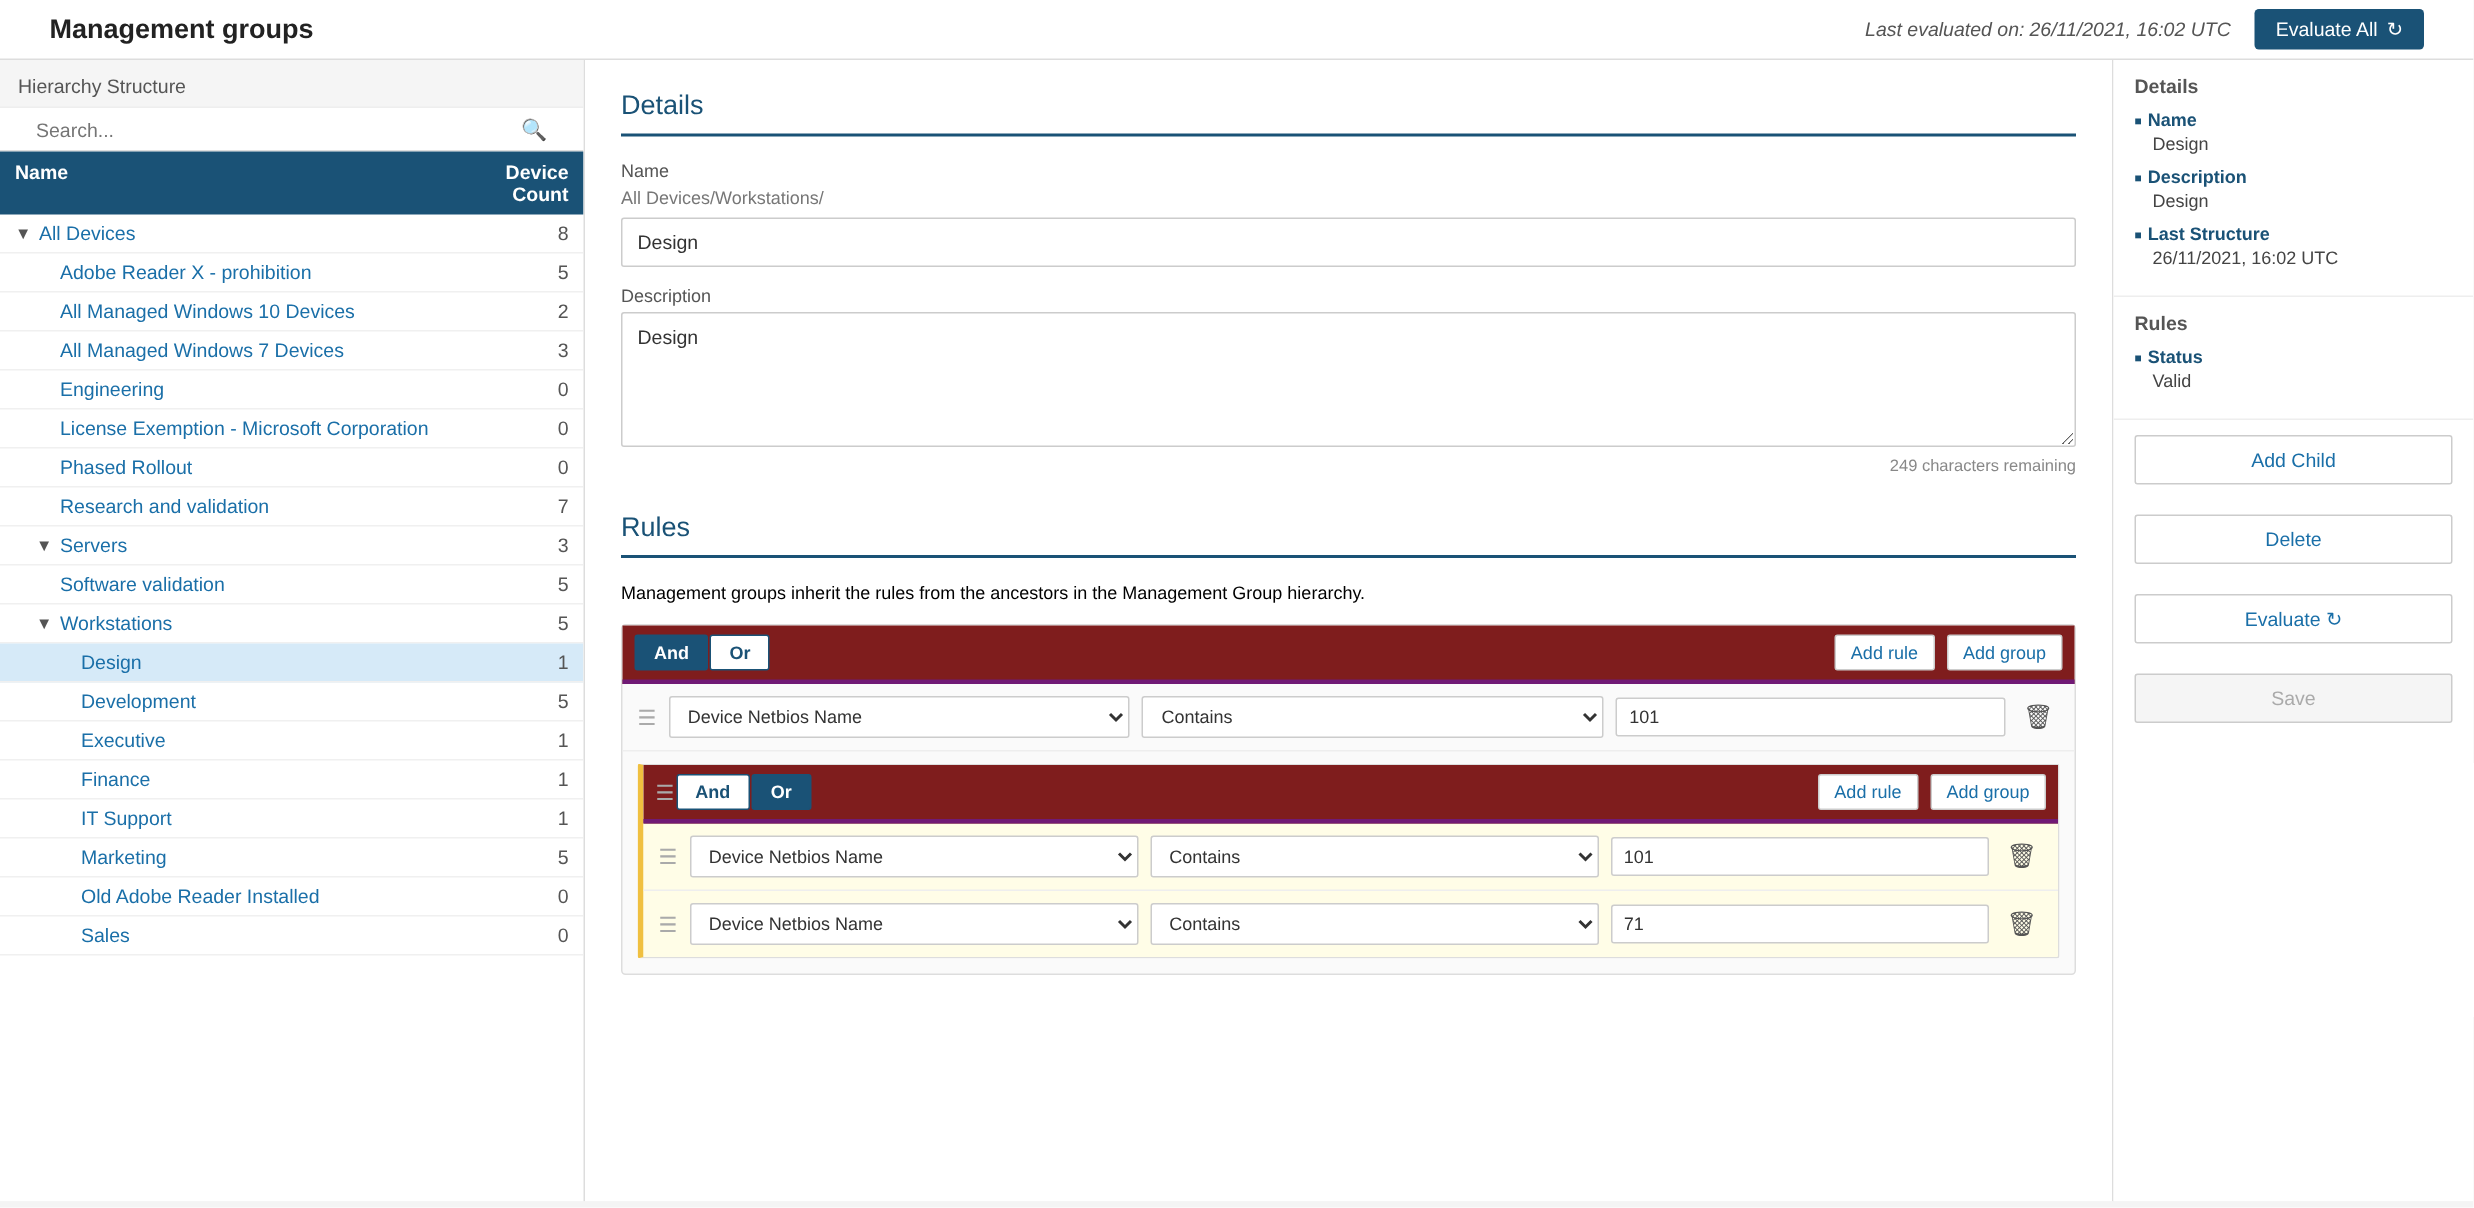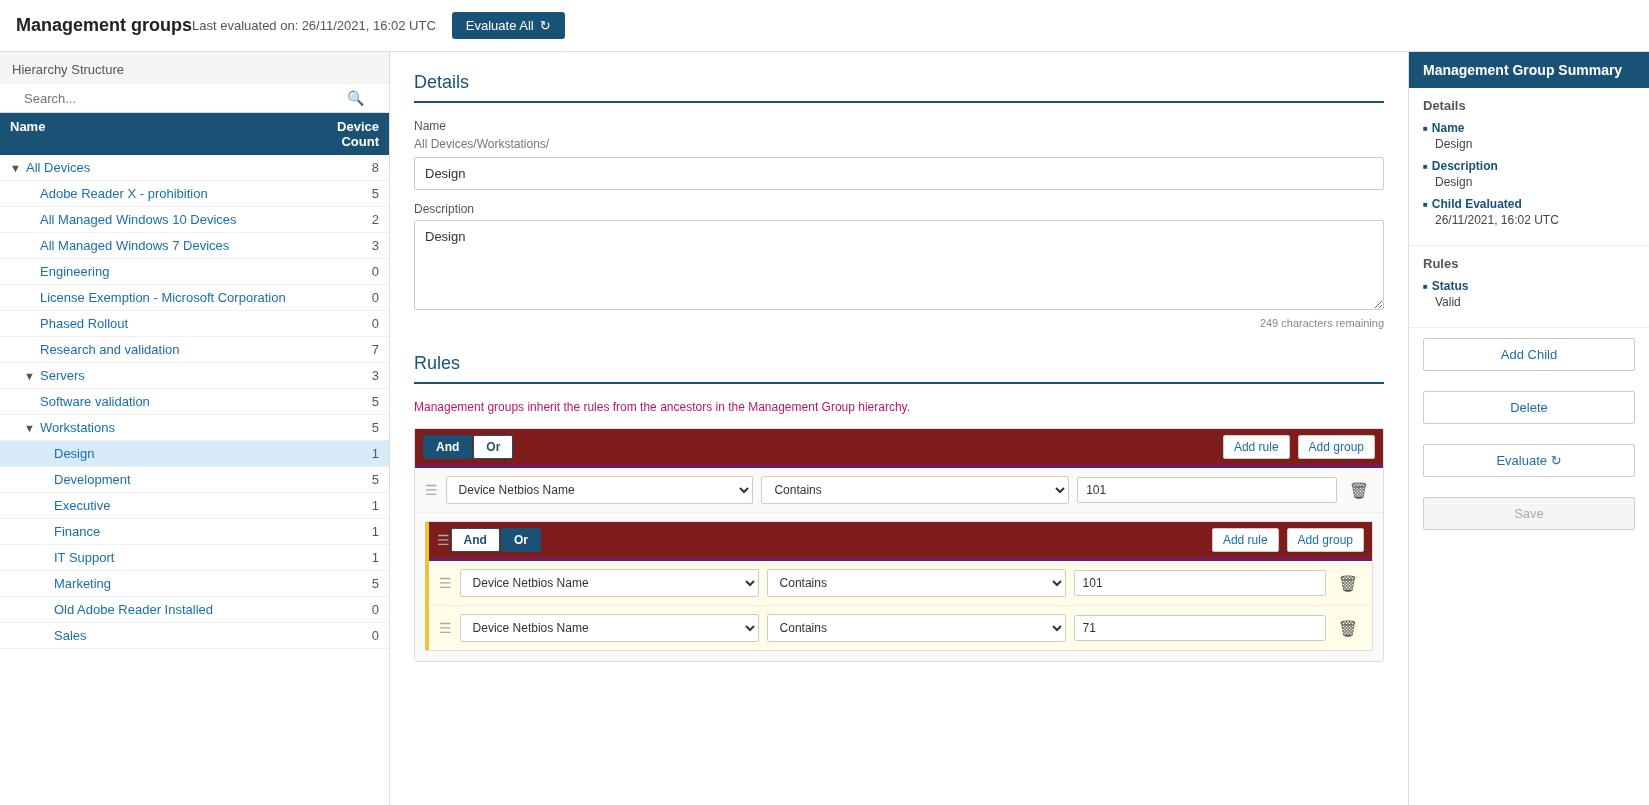--- a/index.html
+++ b/index.html
@@ -2,28 +2,29 @@
 <html><head>
   <meta charset="utf-8">
   <style>
     * { box-sizing: border-box; margin: 0; padding: 0; font-family: 'Segoe UI', Arial, sans-serif; font-size: 13px; }
     body { background: #f4f4f4; color: #333; }
 
     
     .top-header {
       background: #fff;
       border-bottom: 1px solid #ddd;
-      padding: 8px 16px;
-      display: flex;
-      align-items: center;
-      height: 52px;
+      padding: 8px 33px;
+      display: flex;
+      align-items: center;
+      justify-content: space-between;
+      height: 40px;
     }
     .top-header h1 { font-size: 18px; font-weight: 600; color: #222; }
     .top-header-right { display: flex; align-items: center; gap: 16px; }
-    .last-evaluated { font-size: 12px; color: #555; }
+    .last-evaluated { font-size: 12px; color: #555; font-style: italic; }
     .evaluate-all-btn {
       background: #1a5276;
       color: #fff;
       border: none;
       padding: 6px 14px;
       border-radius: 3px;
       cursor: pointer;
       font-size: 13px;
       display: flex;
       align-items: center;
@@ -139,21 +140,21 @@
       font-size: 13px;
       color: #333;
       background: #fff;
       outline: none;
       resize: vertical;
       height: 90px;
     }
     .char-remaining { text-align: right; font-size: 11px; color: #888; margin-top: 4px; }
 
     .rules-section { margin-top: 24px; }
-    .rules-desc { font-size: 12px; color: #be185d; margin-bottom: 14px; }
+    .rules-desc { font-size: 12px; color: #000000; margin-bottom: 14px; }
 
     
     .rule-group {
       border: 1px solid #ddd;
       border-radius: 3px;
       margin-bottom: 8px;
       background: #fafafa;
     }
     .rule-group-header {
       display: flex;
@@ -500,28 +501,27 @@
             </select>
             <input type="text" class="rule-input" value="71" style="">
             <button class="delete-btn">🗑</button>
           </div>
         </div>
       </div>
     </div>
   </div>
 
   <div class="right-panel">
-    <div class="right-panel-title">Management Group Summary</div>
     <div class="right-panel-section">
       <div class="right-panel-section-title">Details</div>
       <div class="right-field-label">Name</div>
       <div class="right-field-value">Design</div>
       <div class="right-field-label">Description</div>
       <div class="right-field-value">Design</div>
-      <div class="right-field-label">Child Evaluated</div>
+      <div class="right-field-label">Last Structure</div>
       <div class="right-field-value">26/11/2021, 16:02 UTC</div>
     </div>
     <div class="right-panel-section">
       <div class="right-panel-section-title">Rules</div>
       <div class="right-field-label">Status</div>
       <div class="right-field-value">Valid</div>
     </div>
     <div class="right-actions">
       <button class="action-btn">Add Child</button>
       <button class="action-btn">Delete</button>

